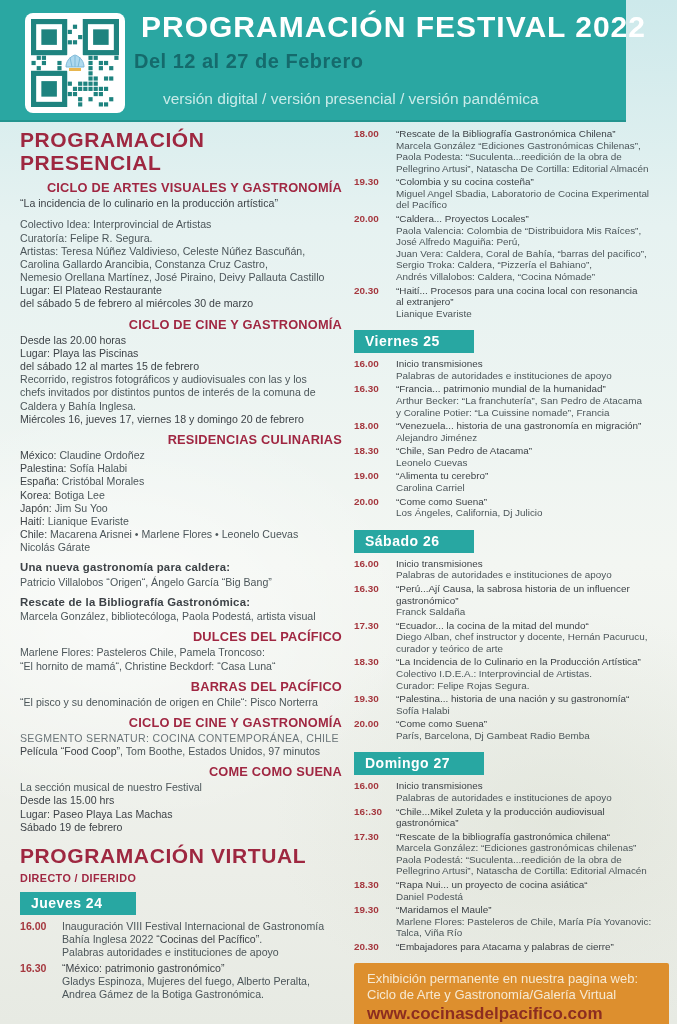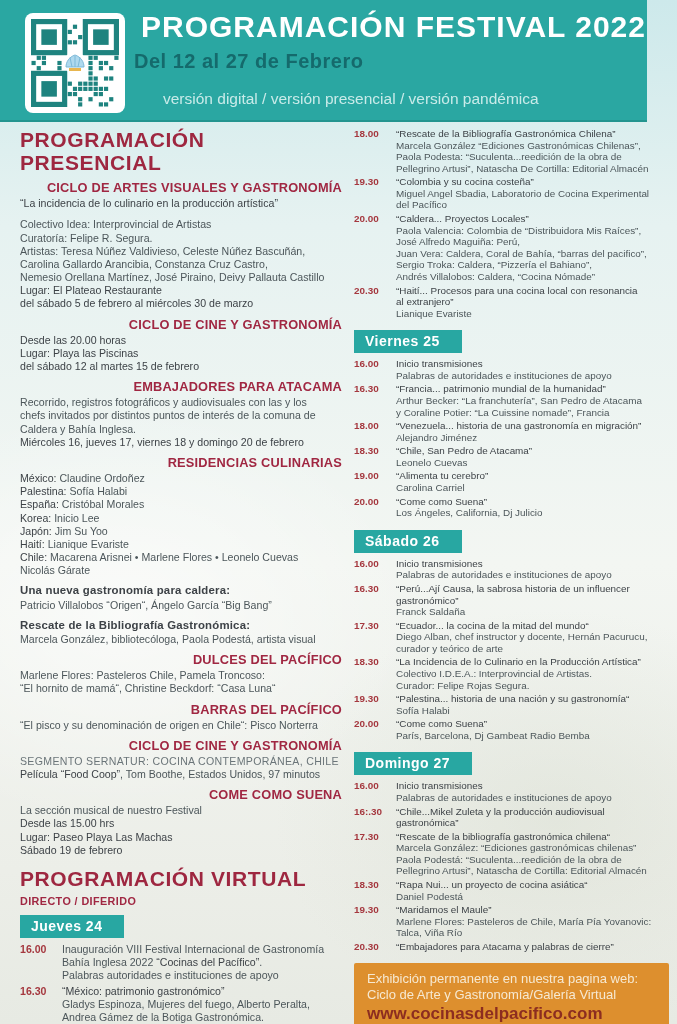--- a/index.html
+++ b/index.html
@@ -5,42 +5,42 @@
   html,body{margin:0;padding:0;}
   body{
     width:677px;height:1024px;position:relative;overflow:hidden;
     font-family:"Liberation Sans","DejaVu Sans",sans-serif;
     background:
       radial-gradient(ellipse 420px 300px at 18% 60%, rgba(255,255,255,.6), rgba(255,255,255,0) 70%),
       radial-gradient(ellipse 400px 300px at 82% 80%, rgba(208,214,198,.35), rgba(208,214,198,0) 70%),
       linear-gradient(180deg,#cde9eb 0%,#e6f2f1 22%,#f3f6f2 55%,#eceee8 85%,#e7eae3 100%);
   }
   
-  .banner{position:absolute;top:0;left:0;width:647px;height:120px;background:#2aa7a2;border-bottom:2px solid #23948f;}
+  .banner{position:absolute;top:0;left:0;width:590px;height:120px;background:#2aa7a2;border-bottom:2px solid #23948f;padding-left:36px;}
   .qr-box{position:absolute;top:13px;left:25px;width:100px;height:100px;background:#fff;border-radius:8px;display:flex;align-items:center;justify-content:center;}
   .banner-title{position:absolute;left:141px;top:10px;font-size:30px;font-weight:700;color:#ffffff;letter-spacing:1px;white-space:nowrap;}
   .banner-sub{position:absolute;left:134px;top:50px;font-size:20px;font-weight:700;color:#156a6c;letter-spacing:.5px;white-space:nowrap;}
   .banner-tag{position:absolute;left:143px;top:90px;font-size:15.5px;font-weight:400;color:#c9ebe9;white-space:nowrap;margin-left:20px;}
   
   .columns{position:absolute;top:124px;left:0;display:flex;padding:4px 12px 0 20px;gap:12px;}
   .col-left{width:322px;}
   .col-right{width:315px;}
   
   .big-h{font-size:21px;font-weight:700;color:#9e2740;letter-spacing:.6px;margin:0 0 5px 0;line-height:1.1;}
   .sec-h{font-size:12.8px;font-weight:700;margin:6px 0 1px 0;line-height:1.25;letter-spacing:.2px;}
   .sec-h.red{color:#a02742;text-align:right;}
   .sec-h.dark{color:#3d4247;font-size:11.4px;}
   .line{font-size:10.6px;line-height:1.245;color:#4c565a;}
   .line .b{font-weight:400;color:#3d4247;}
   .line .caps{color:#6b7579;letter-spacing:.3px;}
   .line.gap{margin-top:8px;}
   .virtual-sub{font-size:10.8px;font-weight:700;color:#a02742;letter-spacing:.4px;margin:1px 0 0 0;}
   
   .daybar{display:inline-block;background:#28a7a2;color:#fff;font-weight:700;font-size:14px;
-          padding:3px 22px 4px 11px;margin:8px 0 5px 0;letter-spacing:.5px;}
+          padding:3px 34px 4px 11px;margin:8px 0 5px 0;letter-spacing:.5px;}
   .col-right .daybar{margin-top:9px;}
   
   .sched-item{display:flex;margin-bottom:2px;}
   .sched-time{flex:0 0 36px;font-weight:700;color:#a5383f;}
   .sched-body{flex:1;padding-left:6px;}
   .col-left .sched-time{font-size:10.6px;line-height:1.245;}
   .col-right .line{font-size:9.9px;line-height:1.17;}
   .col-right .sched-time{font-size:9.9px;line-height:1.17;}
   
   .footer-box{margin-top:10px;background:#dd8f2e;padding:8px 13px 9px 13px;border-radius:2px;}
@@ -131,30 +131,29 @@
         <div class="line"><span>Curatoría: Felipe R. Segura.</span></div>
         <div class="line"><span>Artistas: Teresa Núñez Valdivieso, Celeste Núñez Bascuñán,</span></div>
         <div class="line"><span>Carolina Gallardo Arancibia, Constanza Cruz Castro,</span></div>
         <div class="line"><span>Nemesio Orellana Martínez, José Piraino, Deivy Pallauta Castillo</span></div>
         <div class="line"><span class="b">Lugar: El Plateao Restaurante</span></div>
         <div class="line"><span class="b">del sábado 5 de febrero al miércoles 30 de marzo</span></div>
         <div class="sec-h red">CICLO DE CINE Y GASTRONOMÍA</div>
         <div class="line"><span class="b">Desde las 20.00 horas</span></div>
         <div class="line"><span class="b">Lugar: Playa las Piscinas</span></div>
         <div class="line"><span class="b">del sábado 12 al martes 15 de febrero</span></div>
-        <div class="sec-h red">EMBAJADORES PARA ATACAMA</div>
         <div class="line"><span>Recorrido, registros fotográficos y audiovisuales con las y los</span></div>
         <div class="line"><span>chefs invitados por distintos puntos de interés de la comuna de</span></div>
         <div class="line"><span>Caldera y Bahía Inglesa.</span></div>
         <div class="line"><span class="b">Miércoles 16, jueves 17, viernes 18 y domingo 20 de febrero</span></div>
         <div class="sec-h red">RESIDENCIAS CULINARIAS</div>
         <div class="line"><span class="b">México:</span><span> Claudine Ordoñez</span></div>
         <div class="line"><span class="b">Palestina:</span><span> Sofía Halabi</span></div>
         <div class="line"><span class="b">España:</span><span> Cristóbal Morales</span></div>
-        <div class="line"><span class="b">Korea:</span><span> Inicio Lee</span></div>
+        <div class="line"><span class="b">Korea:</span><span> Botiga Lee</span></div>
         <div class="line"><span class="b">Japón:</span><span> Jim Su Yoo</span></div>
         <div class="line"><span class="b">Haití:</span><span> Lianique Evariste</span></div>
         <div class="line"><span class="b">Chile:</span><span> Macarena Arisnei • Marlene Flores • Leonelo Cuevas</span></div>
         <div class="line"><span>Nicolás Gárate</span></div>
         <div class="sec-h dark">Una nueva gastronomía para caldera:</div>
         <div class="line"><span>Patricio Villalobos “Origen“, Ángelo García “Big Bang”</span></div>
         <div class="sec-h dark">Rescate de la Bibliografía  Gastronómica:</div>
         <div class="line"><span>Marcela González, bibliotecóloga, Paola Podestá, artista visual</span></div>
         <div class="sec-h red">DULCES DEL PACÍFICO</div>
         <div class="line"><span>Marlene Flores: Pasteleros Chile, Pamela Troncoso:</span></div>

